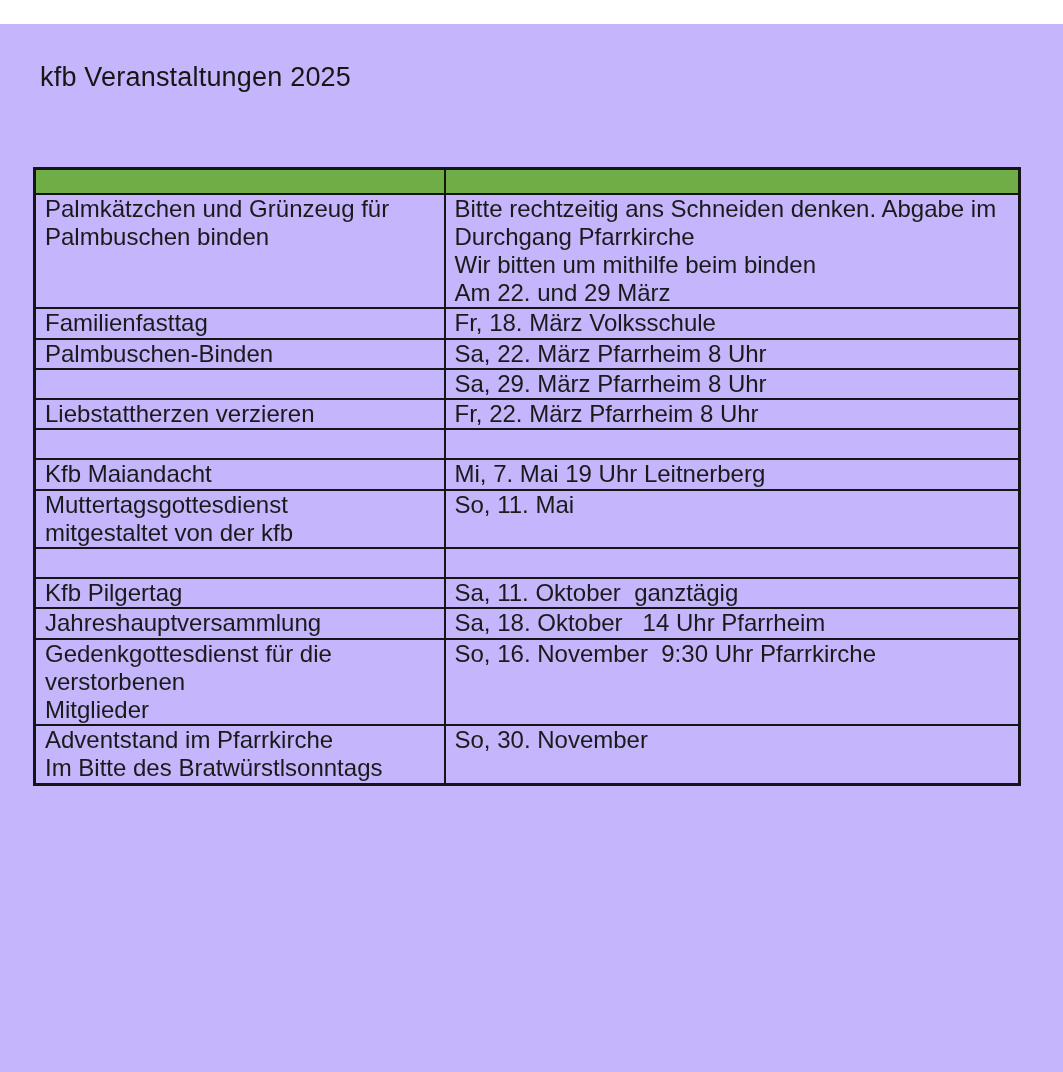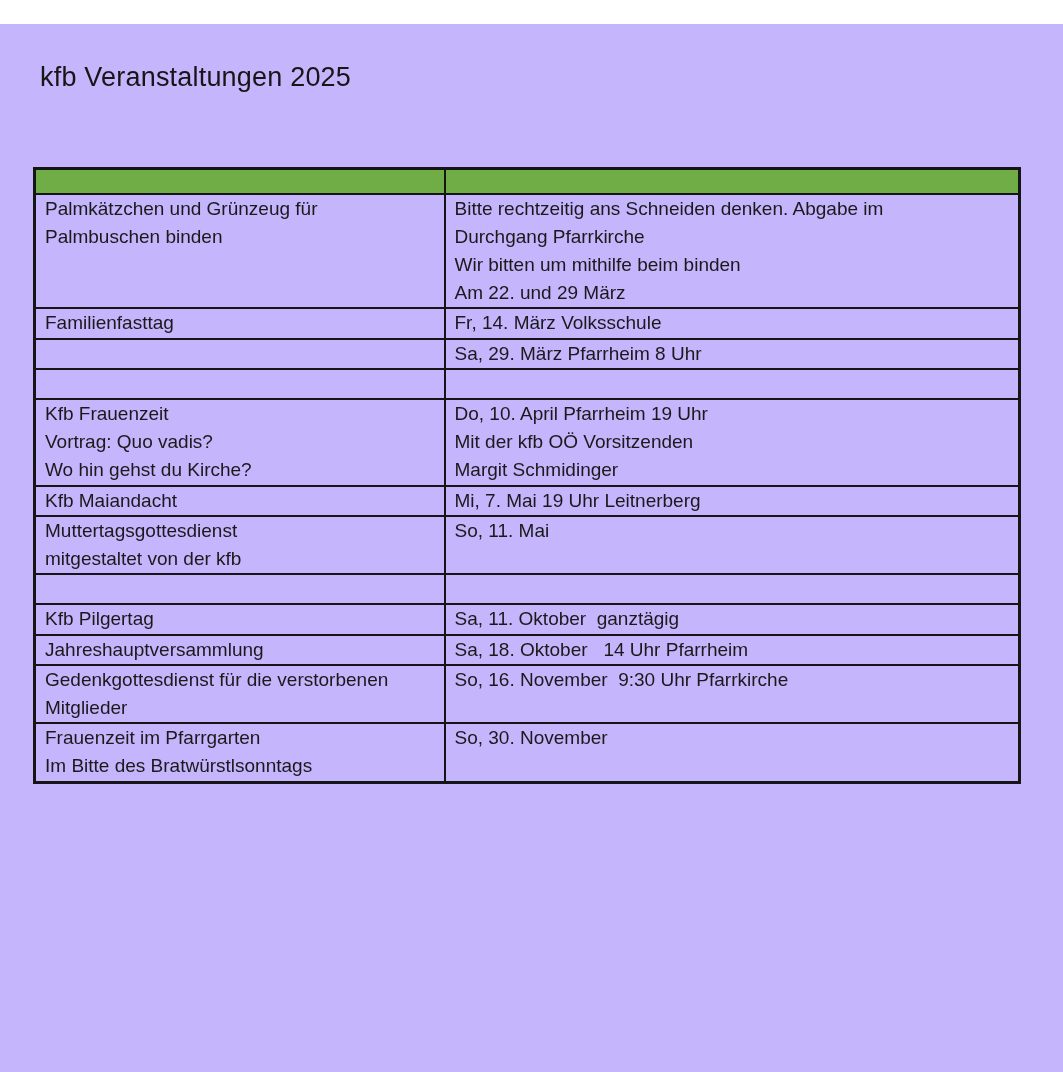--- a/index.html
+++ b/index.html
@@ -26,21 +26,21 @@
     color: #161616;
     white-space: pre;
   }
   table.events-table {
     position: absolute;
     left: 33px;
     top: 143px;
     width: 985px;
     border-collapse: collapse;
     table-layout: fixed;
-    font-size: 19px;
+    font-size: 24px;
   }
   table.events-table col.col-event   { width: 410px; }
   table.events-table col.col-details { width: 575px; }
   table.events-table th,
   table.events-table td {
     border: 2px solid #151515;
     vertical-align: top;
     text-align: left;
     padding: 0 9px;
     line-height: 28.2px;
@@ -85,60 +85,64 @@
             <div class="cell-line">Wir bitten um mithilfe beim binden</div>
             <div class="cell-line">Am 22. und 29 März</div>
           </td>
     </tr>
 
     <tr>
       <td>
             <div class="cell-line">Familienfasttag</div>
           </td>
       <td>
-            <div class="cell-line">Fr, 14. März Volksschule</div>
-          </td>
-    </tr>
-
-
-
+            <div class="cell-line">Fr, 18. März Volksschule</div>
+          </td>
+    </tr>
+
+
+
+    <tr>
+      <td>
+            <div class="cell-line">Palmbuschen-Binden</div>
+          </td>
+      <td>
+            <div class="cell-line">Sa, 22. März Pfarrheim 8 Uhr</div>
+          </td>
+    </tr>
 
     <tr>
       <td>
             <div class="cell-line"></div>
           </td>
       <td>
             <div class="cell-line">Sa, 29. März Pfarrheim 8 Uhr</div>
           </td>
     </tr>
 
-
-    <tr>
-      <td>
-            <div class="cell-line"></div>
-          </td>
-      <td>
-            <div class="cell-line"></div>
-          </td>
-    </tr>
-
-
-
-    <tr>
-      <td>
-            <div class="cell-line">Kfb Frauenzeit</div>
-            <div class="cell-line">Vortrag: Quo vadis?</div>
-            <div class="cell-line">Wo hin gehst du Kirche?</div>
-          </td>
-      <td>
-            <div class="cell-line">Do, 10. April Pfarrheim 19 Uhr</div>
-            <div class="cell-line">Mit der kfb OÖ Vorsitzenden</div>
-            <div class="cell-line">Margit Schmidinger</div>
-          </td>
-    </tr>
+    <tr>
+      <td>
+            <div class="cell-line">Liebstattherzen verzieren</div>
+          </td>
+      <td>
+            <div class="cell-line">Fr, 22. März Pfarrheim 8 Uhr</div>
+          </td>
+    </tr>
+
+    <tr>
+      <td>
+            <div class="cell-line"></div>
+          </td>
+      <td>
+            <div class="cell-line"></div>
+          </td>
+    </tr>
+
+
+
 
     <tr>
       <td>
             <div class="cell-line">Kfb Maiandacht</div>
           </td>
       <td>
             <div class="cell-line">Mi, 7. Mai 19 Uhr Leitnerberg</div>
           </td>
     </tr>
 
@@ -184,21 +188,21 @@
             <div class="cell-line">Gedenkgottesdienst für die verstorbenen</div>
             <div class="cell-line">Mitglieder</div>
           </td>
       <td>
             <div class="cell-line">So, 16. November  9:30 Uhr Pfarrkirche</div>
           </td>
     </tr>
 
     <tr>
       <td>
-            <div class="cell-line">Frauenzeit im Pfarrgarten</div>
+            <div class="cell-line">Adventstand im Pfarrkirche</div>
             <div class="cell-line">Im Bitte des Bratwürstlsonntags</div>
           </td>
       <td>
             <div class="cell-line">So, 30. November</div>
           </td>
     </tr>
   </tbody>
   </table>
 
 </div>

